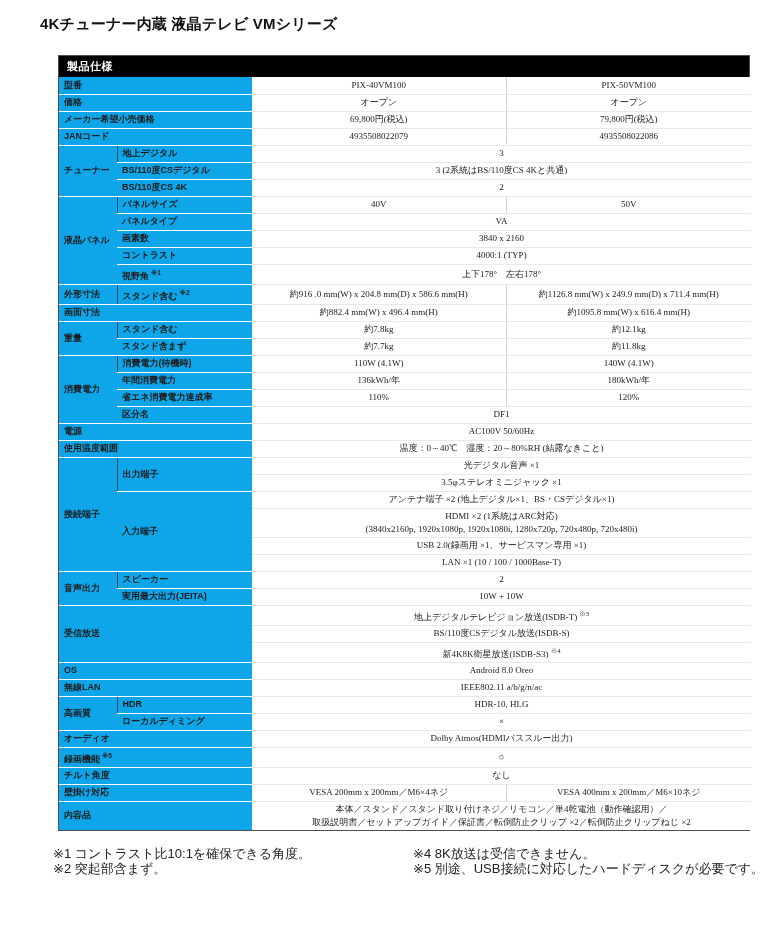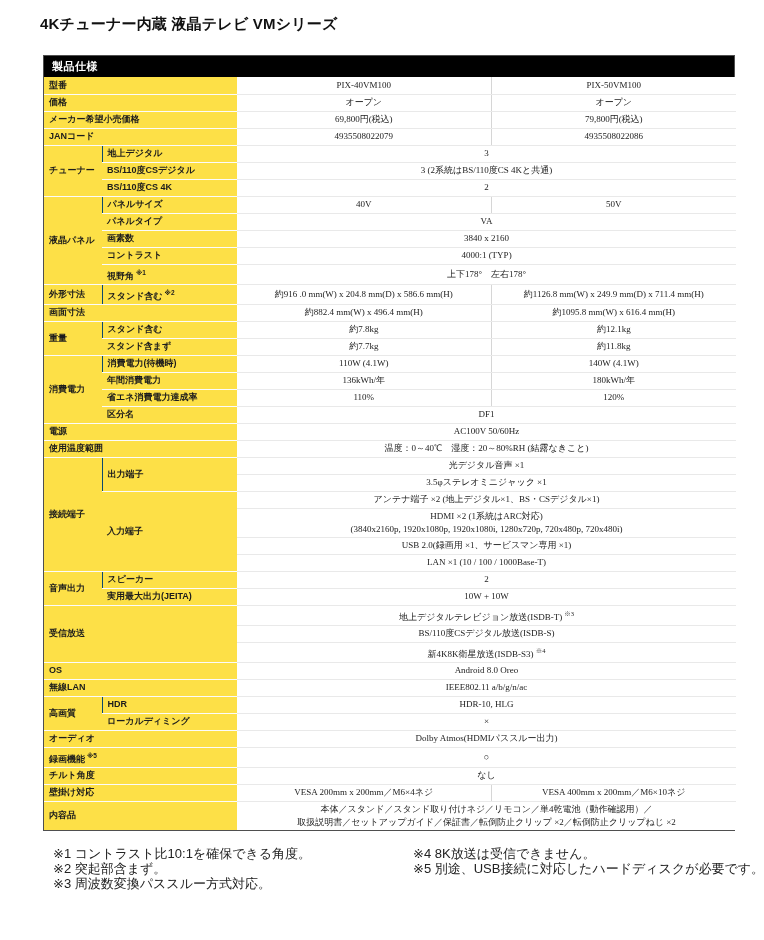--- a/index.html
+++ b/index.html
@@ -7,33 +7,33 @@
     width:764px;height:940px;
     font-family:"Liberation Sans","DejaVu Sans",sans-serif;
     color:#1a1a1a;
     -webkit-font-smoothing:antialiased;
   }
   .page{box-sizing:border-box;width:764px;height:940px;padding:14px 27px 0 40px;background:#fff;}
   .doc-title{
     font-size:15px;font-weight:bold;letter-spacing:.2px;
     margin:0 0 21px 0;line-height:20px;color:#111;
   }
-  .spec{width:692px;margin-left:3px;border:1px solid #4f4f4f;box-sizing:border-box;}
+  .spec{width:692px;margin-left:18px;border:1px solid #4f4f4f;box-sizing:border-box;}
   .spec-header{
     background:#000;color:#fff;font-weight:bold;font-size:11px;
     line-height:21px;height:21px;padding-left:8px;letter-spacing:.5px;
   }
   table.spec-table{border-collapse:collapse;table-layout:fixed;width:100%;}
   table.spec-table td{
     font-size:9px;line-height:13px;height:17px;
     padding:1px 5px;vertical-align:middle;box-sizing:border-box;
     overflow:hidden;
   }
   td.g,td.s,td.h{
-    background:#fde047;font-weight:bold;text-align:left;color:#1c1c1c;
+    background:#0ea5e9;font-weight:bold;text-align:left;color:#1c1c1c;
     border-bottom:1px solid #fbfbfb;
   }
   td.v{
     background:#ffffff;text-align:center;color:#222;
     border-bottom:1px solid #e9e9e9;
     font-family:Liberation Serif, serif;
   }
   td.v + td.v{border-left:1px solid #d6d6d6;}
   td.g + td.s{border-left:1px solid #0c4a6e;}
   tr:last-child td{border-bottom:none;}
@@ -247,21 +247,20 @@
             <td class="v" colspan="2"><span>本体／スタンド／スタンド取り付けネジ／リモコン／単4乾電池（動作確認用）／</span><br><span>取扱説明書／セットアップガイド／保証書／転倒防止クリップ ×2／転倒防止クリップねじ ×2</span></td>
           </tr>
         </tbody>
     </table>
   </div>
 
   <div class="footnotes">
     <div class="fn-col-left">
         <div>※1 コントラスト比10:1を確保できる角度。</div>
         <div>※2 突起部含まず。</div>
-        <div>※3 周波数変換パススルー方式対応。</div>
       </div>
     <div class="fn-col-right">
         <div>※4 8K放送は受信できません。</div>
         <div>※5 別途、USB接続に対応したハードディスクが必要です。</div>
       </div>
   </div>
 
 </div>
 
 </body></html>

